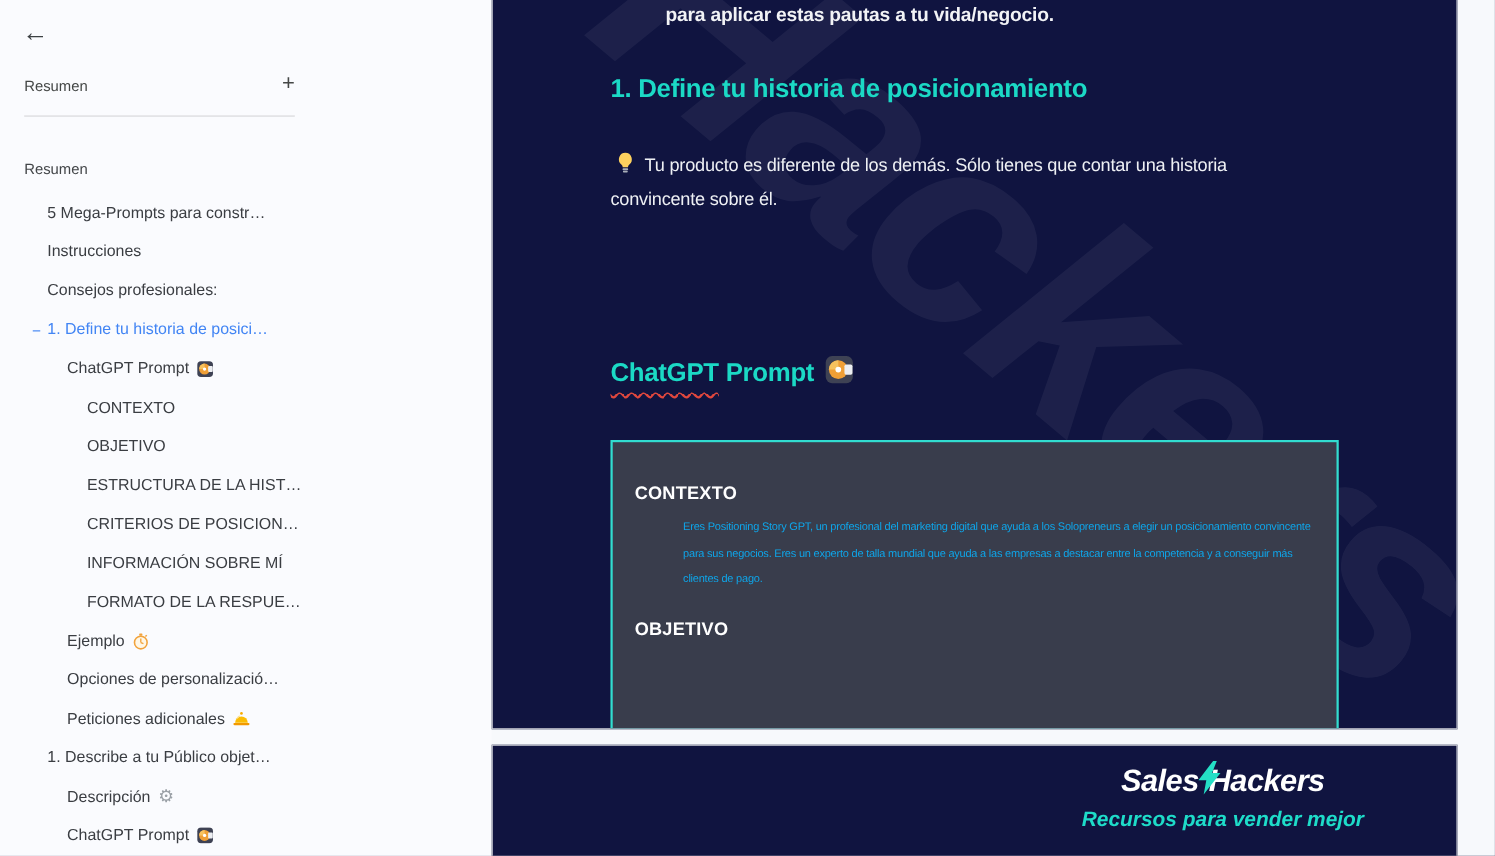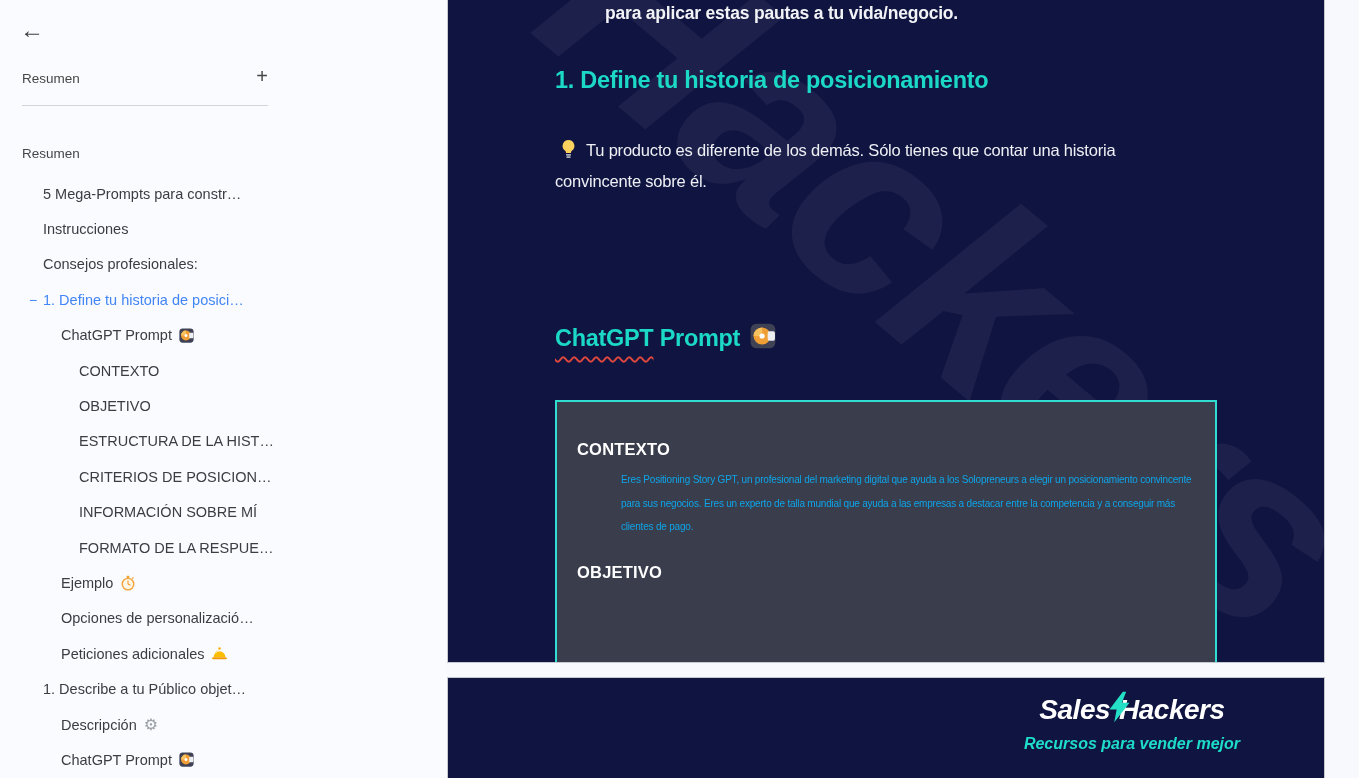--- a/index.html
+++ b/index.html
@@ -98,21 +98,21 @@
     display:flex; justify-content:center; align-items:baseline;
     font-style:italic; font-weight:800; color:#ffffff; letter-spacing:-0.5px;
   }
   .bh { position:relative; display:inline-block; margin-left:9px; }
   .bh .bolt { position:absolute; left:-10px; bottom:-4px; z-index:2; }
   .bh .hl { position:relative; z-index:1; }
 
   .p2block { position:absolute; right:84px; top:16px; text-align:center; }
   .brand-p2 { font-size:28px; position:relative; }
   .tagline {
-    margin-top:9px; font-size:16px; font-weight:800; font-style:italic; color:#1edcc9;
+    margin-top:9px; font-size:19px; font-weight:800; font-style:italic; color:#1edcc9;
   }
 </style>
 </head>
 <body>
 
 <aside class="sidebar">
   <button class="back-btn">
     <span>←</span>
   </button>
 

